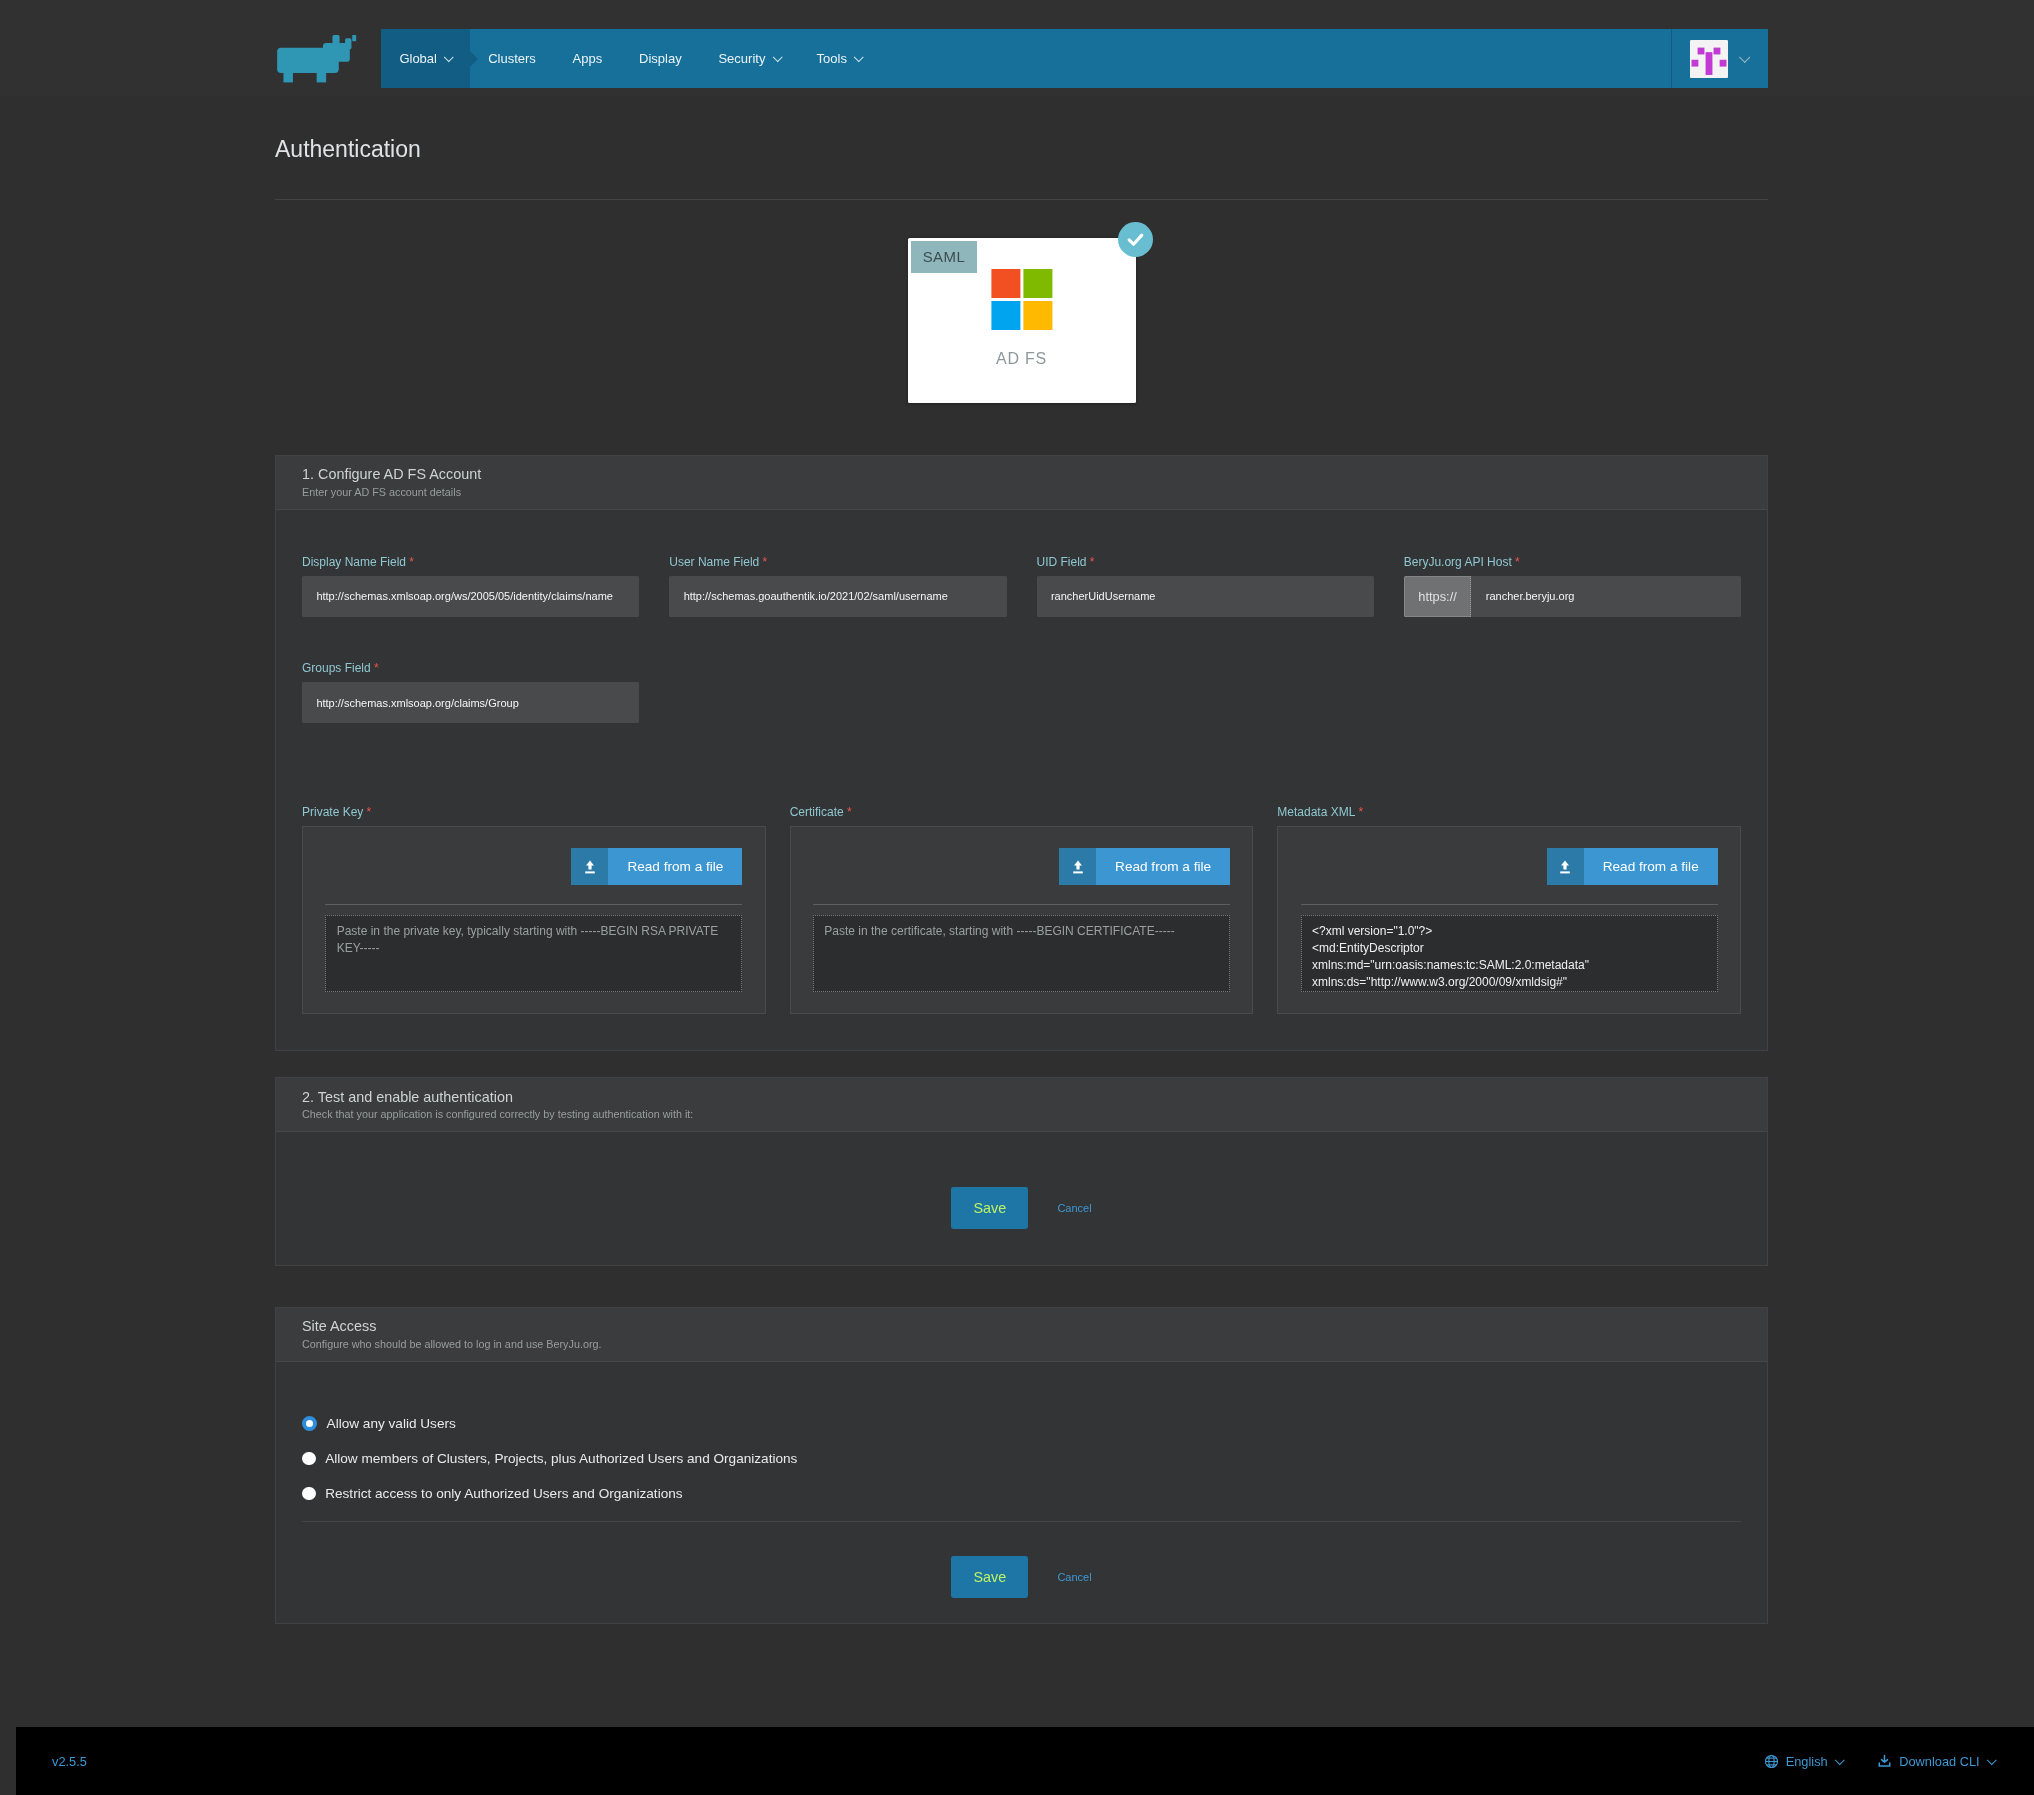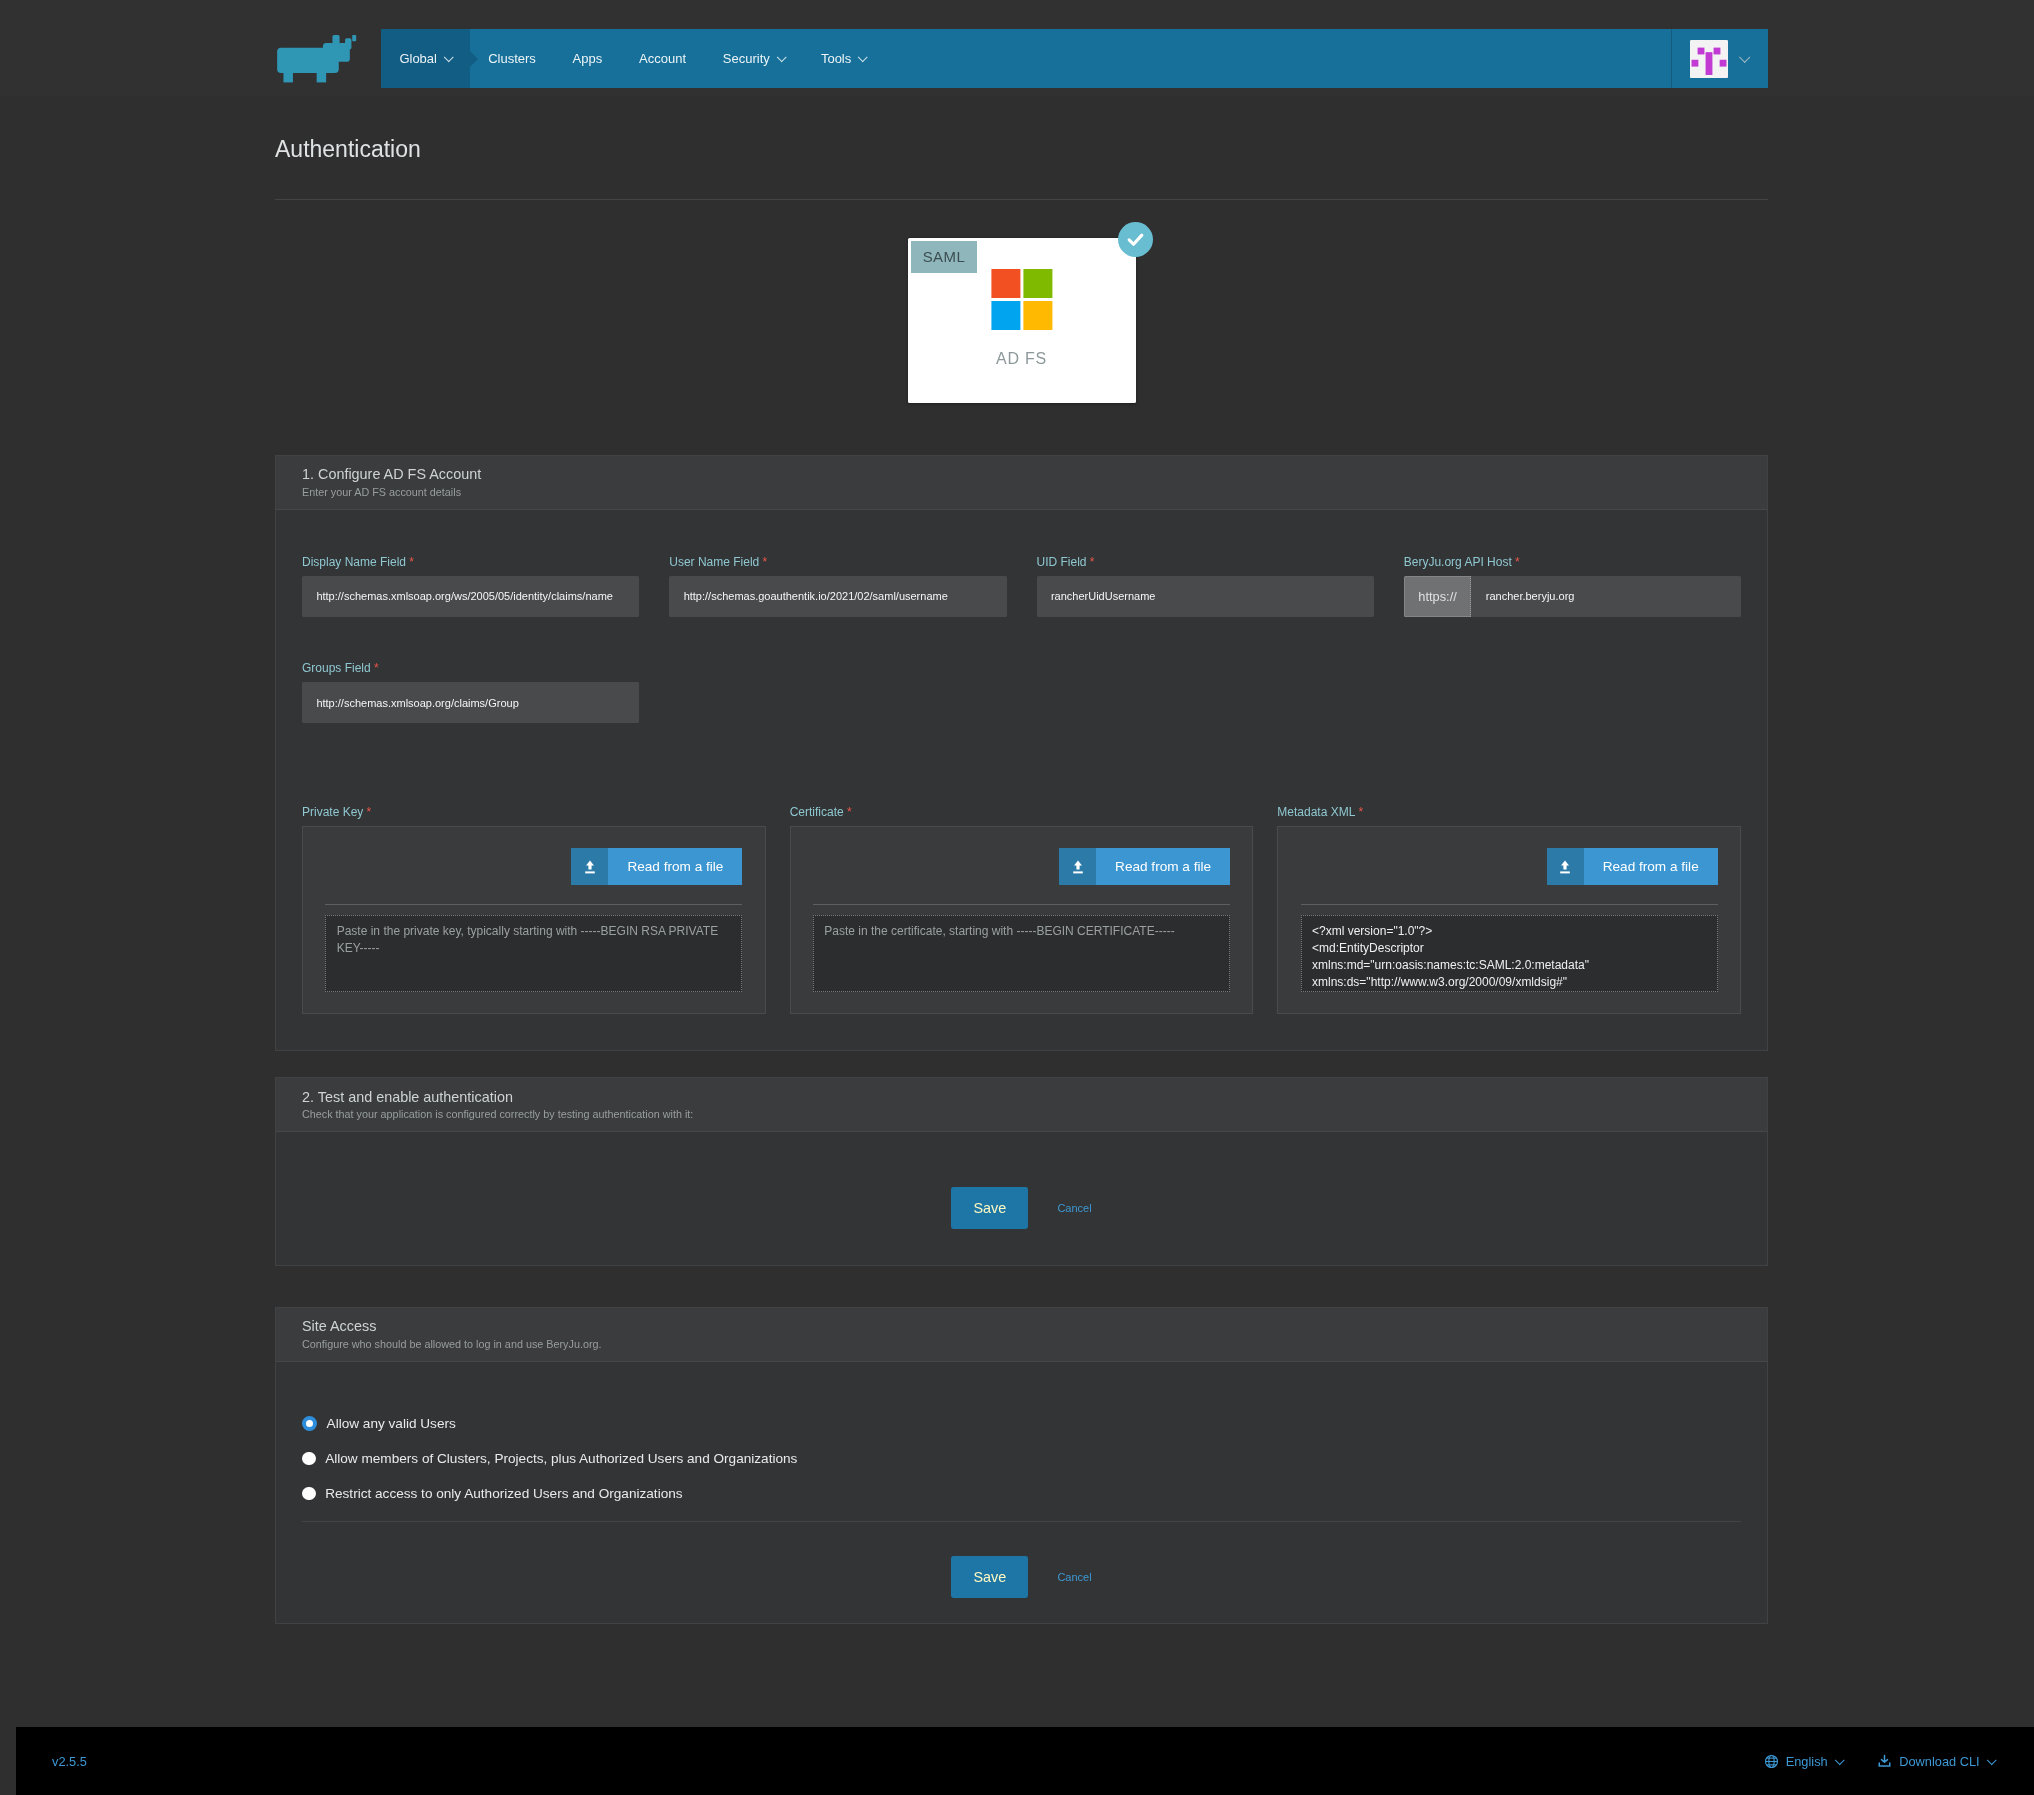--- a/index.html
+++ b/index.html
@@ -107,21 +107,21 @@
   .file-textarea {
     margin-top:9.6px; width:100%; height:77px; background:#2c2d2e; border:0.8px dotted #777879;
     color:#eef1f2; font-size:12px; line-height:17px; padding:7.2px 10.4px; resize:none; overflow:hidden;
     font-family:"Liberation Sans",sans-serif; outline:none;
   }
   .file-textarea::placeholder { color:#9aa0a2; }
 
   .sec2 { margin-top:26px; }
   .sec2-body { padding:55px 0 36px; display:flex; justify-content:center; align-items:center; gap:29px; }
   .save-btn {
-    min-width:77px; height:42px; background:#1d76a5; color:#fef9c3; border:none; font-size:14.4px;
+    min-width:77px; height:42px; background:#1d76a5; color:#bef264; border:none; font-size:14.4px;
     border-radius:2.4px; cursor:pointer; font-family:"Liberation Sans",sans-serif; padding:0 19px;
   }
   .cancel-link { color:#3d98d3; font-size:11px; text-decoration:none; cursor:pointer; }
 
   .sec3 { margin-top:41px; }
   .sec3-body { padding:54px 26px 25.5px; }
   .radio-row { display:flex; align-items:center; gap:9.6px; margin-bottom:20px; cursor:pointer; }
   .radio { width:13.6px; height:13.6px; border-radius:50%; background:#ffffff; flex:0 0 auto; }
   .radio.selected { width:15px; height:15px; border:4px solid #2f8edb; background:#ffffff; }
   .radio-label { font-size:13.6px; color:#e8eaeb; }
@@ -163,21 +163,21 @@
           <span class="chev"></span>
           <span class="notch"></span>
         </div>
         <div class="nav-item">
           <span>Clusters</span>
         </div>
         <div class="nav-item">
           <span>Apps</span>
         </div>
         <div class="nav-item">
-          <span>Account</span>
+          <span>Display</span>
         </div>
         <div class="nav-item">
           <span>Security</span>
           <span class="chev"></span>
         </div>
         <div class="nav-item">
           <span>Tools</span>
           <span class="chev"></span>
         </div>
       </div>

